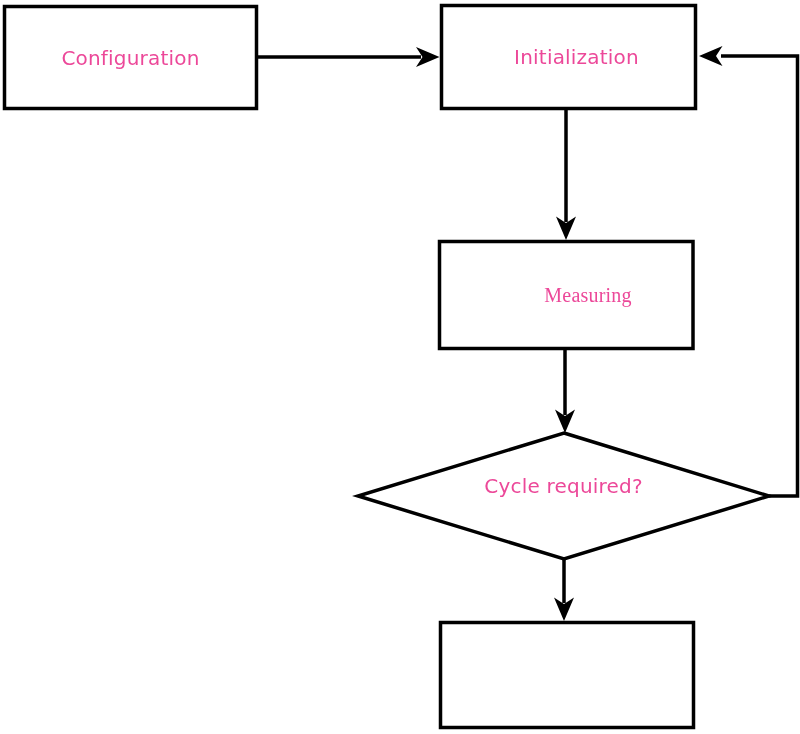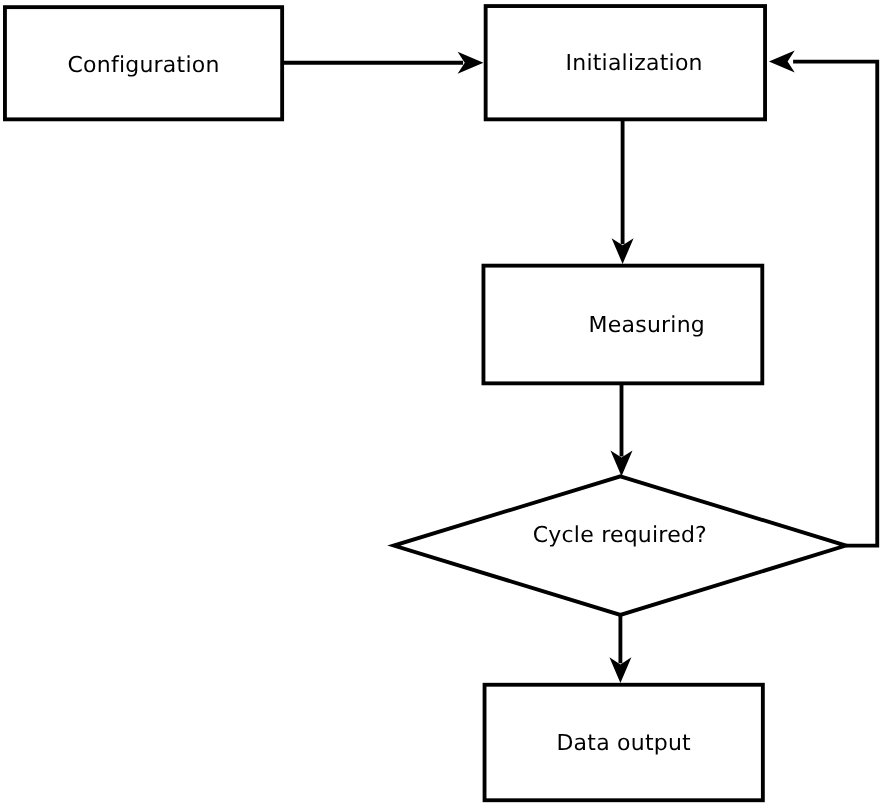--- a/index.html
+++ b/index.html
@@ -21,28 +21,28 @@
     top: 0;
     width: 800px;
     height: 734px;
   }
   .node-label {
     position: absolute;
     display: flex;
     align-items: center;
     justify-content: center;
     font-size: 20px;
-    color: #000000;
+    color: #ec4899;
     letter-spacing: 0.2px;
     white-space: nowrap;
     pointer-events: none;
   }
   .lbl-configuration { left: 3px;   top: 5px;   width: 255px; height: 105px; }
   .lbl-initialization{ left: 440px; top: 4px;   width: 273px; height: 106px; }
-  .lbl-measuring     { left: 438px; top: 240px; width: 300px; height: 110px; }
+  .lbl-measuring     { left: 438px; top: 240px; width: 300px; height: 110px; font-family: Liberation Serif, serif; }
   .lbl-cycle         { left: 358px; top: 423px; width: 411px; height: 126px; }
   .lbl-output        { left: 439px; top: 621px; width: 256px; height: 108px; }
 </style>
 </head>
 <body>
 
 <div id="canvas">
 
   <svg id="diagram-svg" viewBox="0 0 800 734" xmlns="http://www.w3.org/2000/svg">
 
@@ -70,15 +70,14 @@
   </svg>
 
   <div class="node-label lbl-configuration">Configuration</div>
 
   <div class="node-label lbl-initialization">Initialization</div>
 
   <div class="node-label lbl-measuring">Measuring</div>
 
   <div class="node-label lbl-cycle">Cycle required?</div>
 
-  <div class="node-label lbl-output">Data output</div>
 
 </div>
 
 </body></html>

